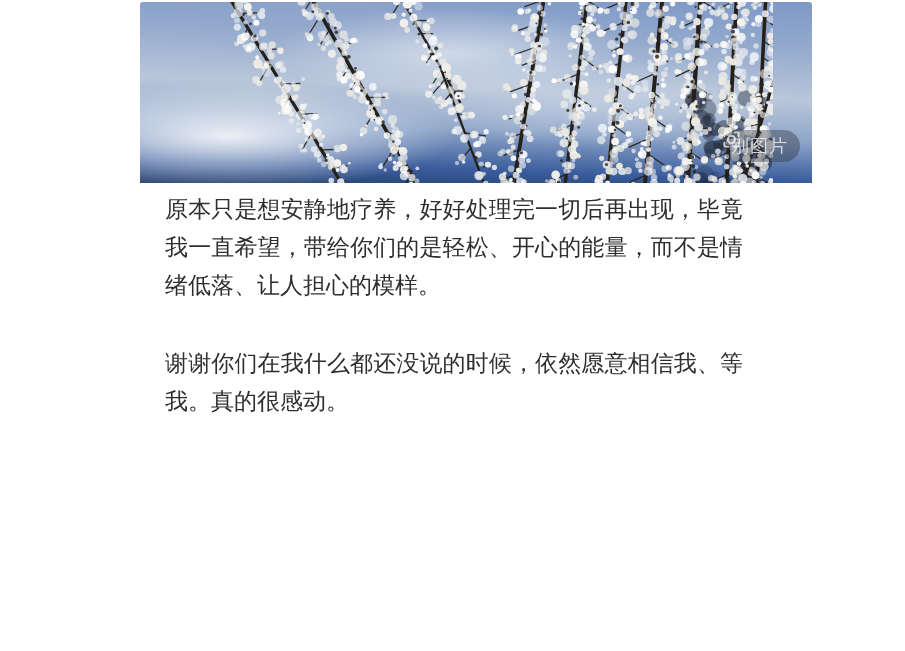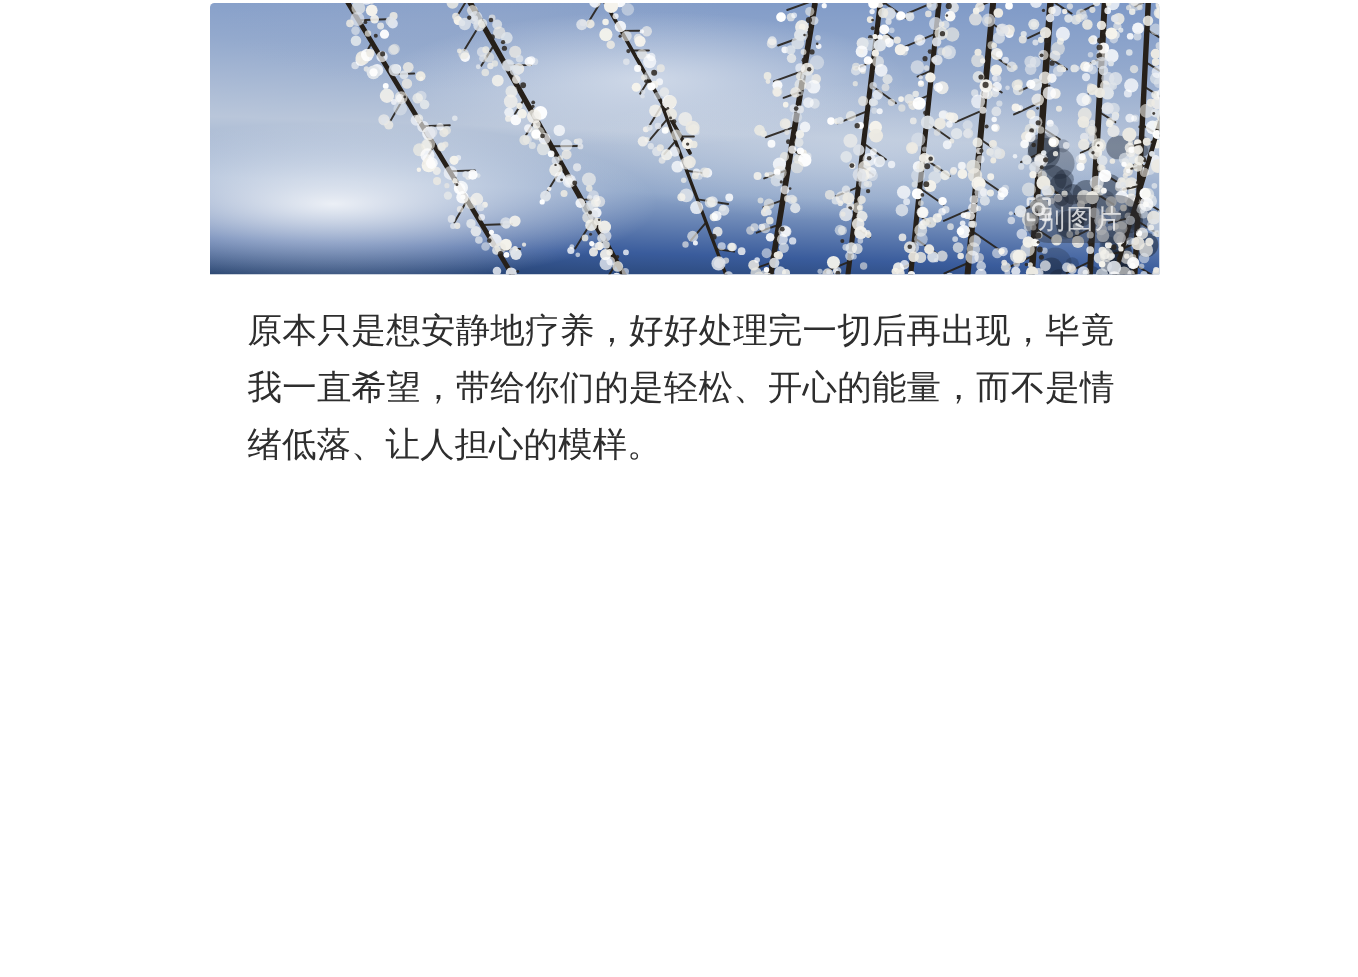--- a/index.html
+++ b/index.html
@@ -7,34 +7,35 @@
     width:905px;height:651px;overflow:hidden;
     background:#ffffff;
     font-family:"Liberation Sans","DejaVu Sans",sans-serif;
   }
   .page{position:relative;width:905px;height:651px;background:#ffffff;}
   .content{position:absolute;left:140px;top:0;width:633px;}
   .photo{
     position:relative;margin-top:2px;width:633px;height:181px;
     border-radius:3px 3px 0 0;overflow:hidden;
     background:#8aa3cc; 
+    padding-left:39px;
   }
   .photo svg{position:absolute;left:0;top:0;width:633px;height:181px;display:block;}
   .watermark{
     position:absolute;right:12px;bottom:21px;
     display:flex;align-items:center;gap:5px;
     height:32px;padding:0 12px 0 9px;border-radius:16px;
     background:rgba(45,48,54,0.38);
     color:rgba(240,240,240,0.82);
     font-size:18px;line-height:32px;letter-spacing:1px;
     cursor:pointer;user-select:none;
   }
   .watermark .scan{width:19px;height:19px;display:block;opacity:.9;}
   .article{
-    padding:18px 30px 0 25px;
+    padding:7px 30px 0 25px;
     width:578px;
     color:#2e2e2e;
     font-size:23px;line-height:38px;
     text-align:justify;
   }
   .article p{margin:0 0 40px 0;}
 </style>
 </head>
 <body style="background: rgb(255, 255, 255);">
 
@@ -1536,16 +1537,17 @@
             <path d="M8 21 H4.5 Q3 21 3 19.5 V16"></path>
             <circle cx="12" cy="12" r="4.6"></circle>
           </g>
         </svg>
         <span>别图片</span>
       </div>
     </div>
 
     <div class="article" id="article" style="color: rgb(46, 46, 46);">
       <p>原本只是想安静地疗养，好好处理完一切后再出现，毕竟我一直希望，带给你们的是轻松、开心的能量，而不是情绪低落、让人担心的模样。</p>
+      <p>谢谢你们在我什么都还没说的时候，依然愿意相信我、等我。真的很感动。</p>
     </div>
 
   </div>
 </div>
 
 </body></html>

